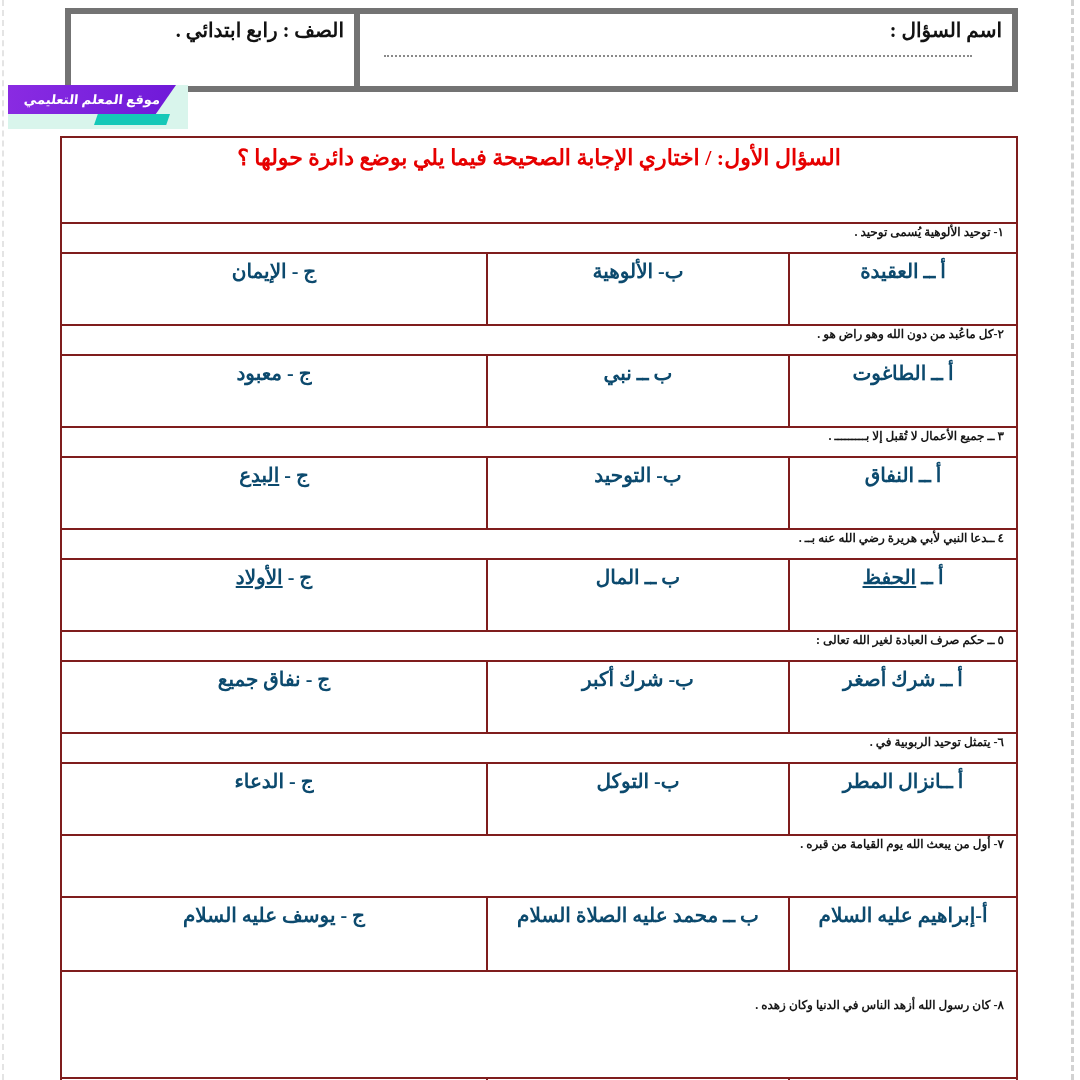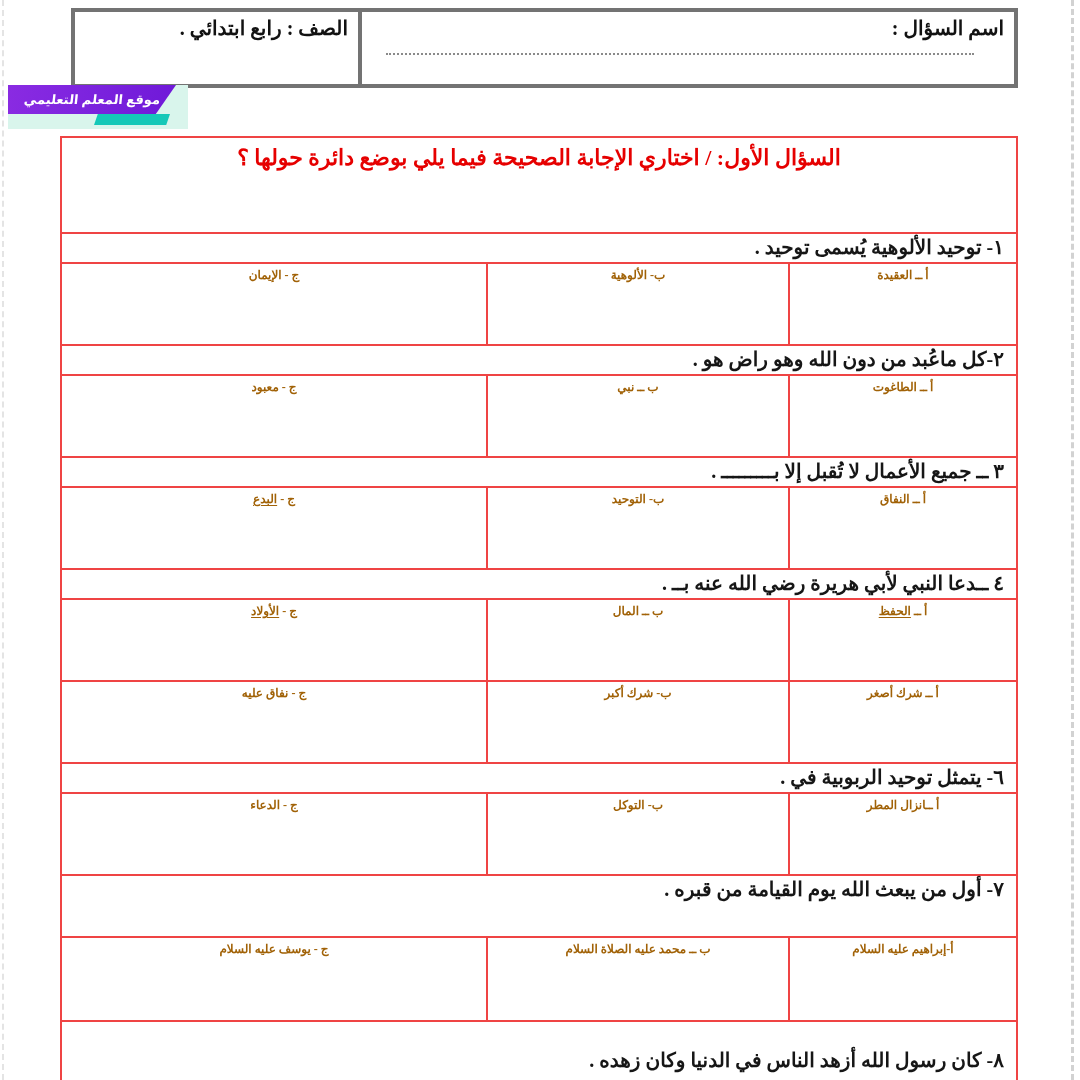--- a/index.html
+++ b/index.html
@@ -38,21 +38,21 @@
   
   .header-table {
     position: absolute;
     top: 8px;
     right: 62px;
     width: 895px;
     border-collapse: collapse;
     table-layout: fixed;
   }
   .header-table td {
-    border: 4px solid #737373;
+    border: 6px solid #737373;
     vertical-align: top;
     padding: 4px 10px 6px 10px;
     height: 62px;
   }
   .hdr-name-cell { width: 632px; }
   .hdr-class-cell { width: 263px; }
 
   .hdr-label {
     font-size: 20px;
     font-weight: bold;
@@ -115,22 +115,22 @@
   
   .exam-table {
     position: absolute;
     top: 136px;
     right: 62px;
     width: 958px;
     border-collapse: collapse;
     table-layout: fixed;
   }
   .exam-table td {
-    border: 2px solid #ef4444;
-    padding: 12px 8px;
+    border: 2px solid #7f1d1d;
+    padding: 2px 8px;
     vertical-align: top;
   }
   .col-a { width: 228px; }
   .col-b { width: 302px; }
   .col-c { width: 426px; }
 
   .title-row td {
     height: 76px;
     vertical-align: top;
     padding-top: 6px;
@@ -143,40 +143,40 @@
     line-height: 1.25;
     white-space: nowrap;
   }
 
   .stem-row td {
     height: 26px;
     padding-top: 1px;
     padding-bottom: 1px;
   }
   .stem-text {
-    font-size: 20px;
+    font-size: 12px;
     font-weight: bold;
     color: #161616;
     line-height: 1.25;
     padding-right: 4px;
     white-space: nowrap;
   }
   .stem-row-tall td { height: 58px; border-radius: 23px; }
   .stem-row-xtall td { height: 78px; padding-top: 26px; }
 
   .opt-row td {
     height: 64px;
     padding-top: 4px;
   }
   .opt-row-tall td { height: 66px; margin-top: 32px; }
 
   .opt-text {
-    font-size: 12px;
-    font-weight: bold;
-    color: #a16207;
+    font-size: 20px;
+    font-weight: bold;
+    color: #0c4a6e;
     text-align: center;
     line-height: 1.3;
     white-space: nowrap;
   }
   .col-a .opt-text { }
   .col-c .opt-text { text-align: center; }
   .u { text-decoration: underline; text-underline-offset: 2px; }
 </style>
 </head>
 <body>
@@ -275,29 +275,34 @@
         <td class="col-a">
           <div class="opt-text"><span>أ ــ </span><span class="u">الحفظ</span></div>
         </td>
         <td class="col-b">
           <div class="opt-text">ب ــ المال</div>
         </td>
         <td class="col-c">
           <div class="opt-text"><span>ج - </span><span class="u">الأولاد</span></div>
         </td>
       </tr>
+      <tr class="stem-row">
+        <td colspan="3">
+          <div class="stem-text">٥ ــ حكم صرف العبادة لغير الله تعالى :</div>
+        </td>
+      </tr>
       <tr class="opt-row">
         <td class="col-a">
           <div class="opt-text">أ ــ  شرك أصغر</div>
         </td>
         <td class="col-b">
           <div class="opt-text">ب- شرك أكبر</div>
         </td>
         <td class="col-c">
-          <div class="opt-text">ج - نفاق عليه</div>
+          <div class="opt-text">ج - نفاق جميع</div>
         </td>
       </tr>
       <tr class="stem-row">
         <td colspan="3">
           <div class="stem-text">٦- يتمثل توحيد الربوبية في .</div>
         </td>
       </tr>
       <tr class="opt-row">
         <td class="col-a">
           <div class="opt-text">أ ــانزال المطر</div>

